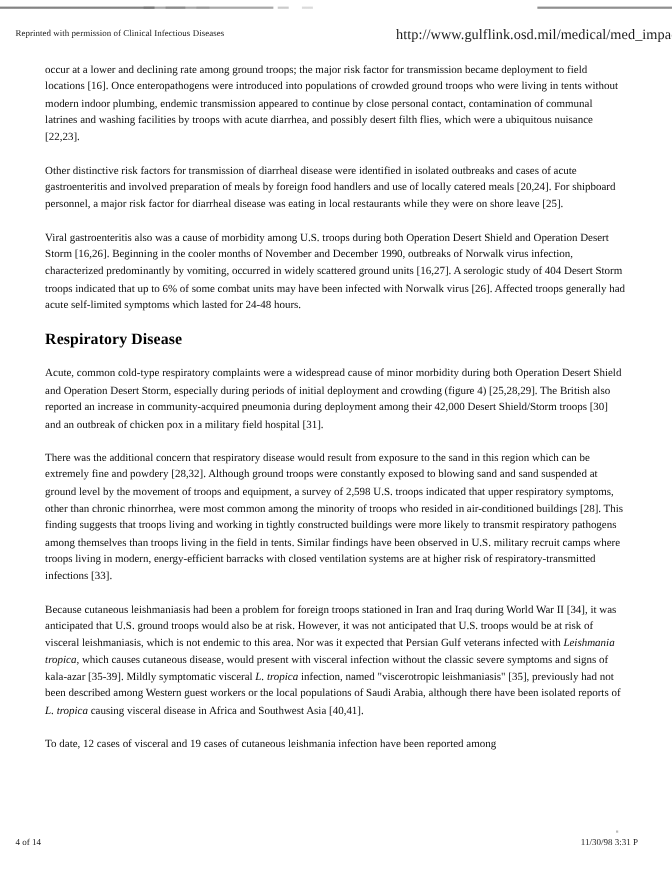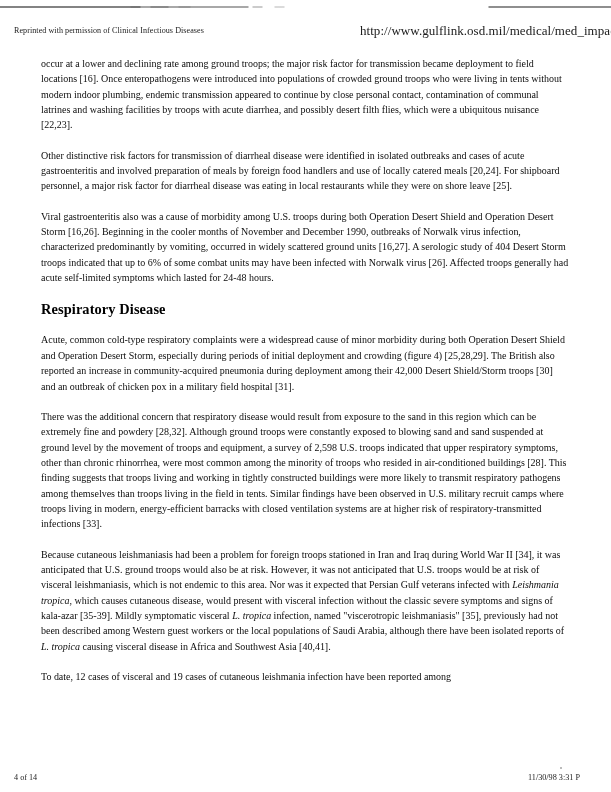--- a/index.html
+++ b/index.html
@@ -118,21 +118,21 @@
   }
   h2.section-heading.first-heading {
     margin-top: 11px;
   }
   i.sci {
   }
 
   
   .footer {
     position: absolute;
-    bottom: 0;
+    bottom: 12px;
     left: 0;
     width: 611px;
     height: 28px;
   }
   .footer .pg-left {
     position: absolute;
     left: 14px;
     top: 9px;
     font-size: 8.2px;
     line-height: 10px;

